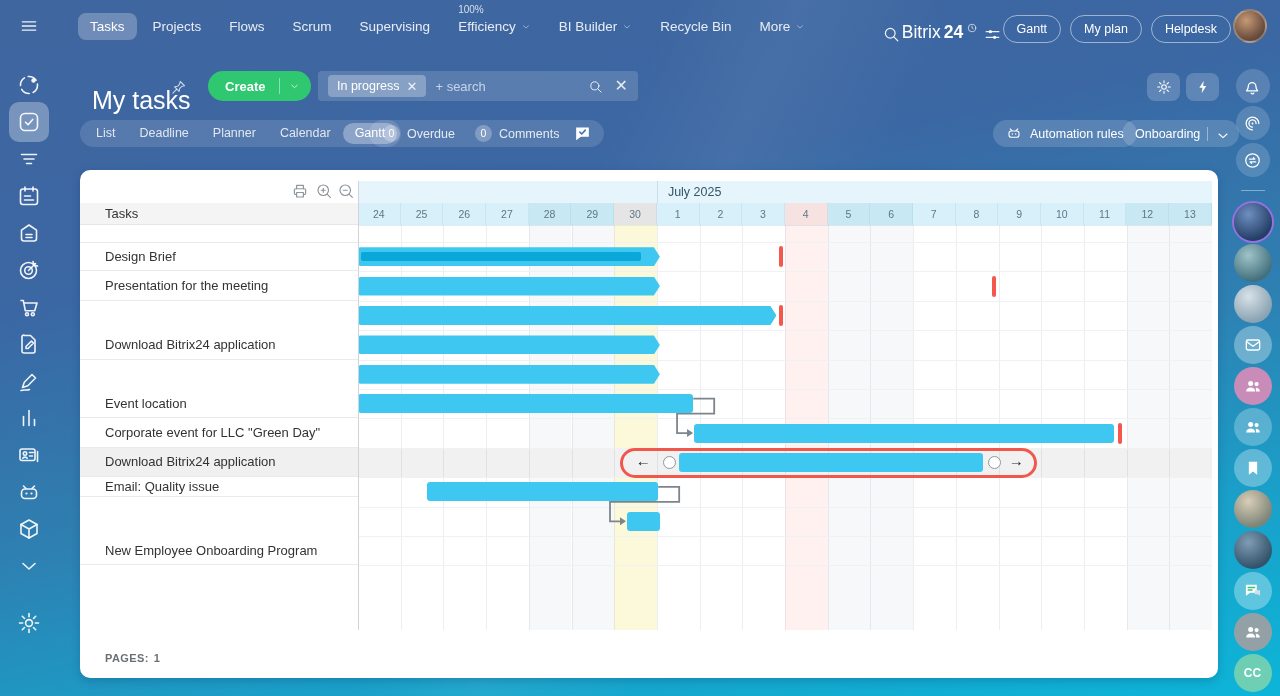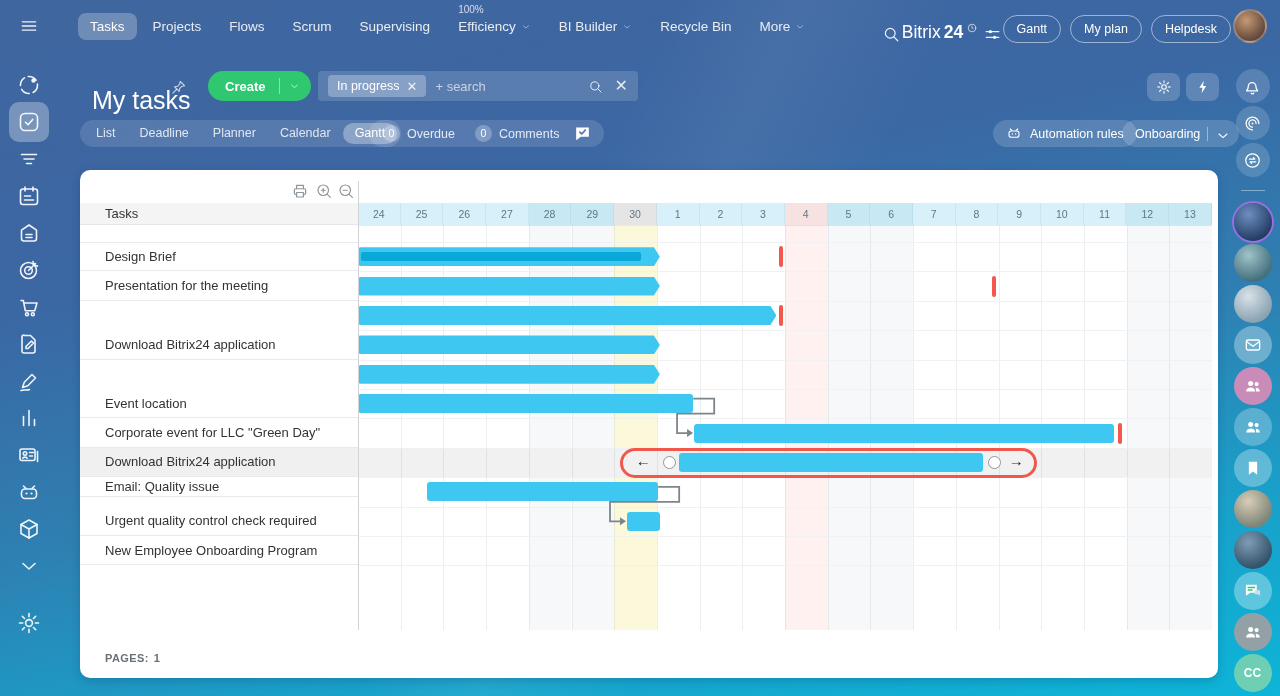--- a/index.html
+++ b/index.html
@@ -479,20 +479,24 @@
           <path d="M16.5 16.5l4 4M8.3 11h5.4M11 8.3v5.4"></path>
         </svg>
       </span>
     <span class="gtool" style="left:257px;" id="g-zout">
         <svg viewBox="0 0 24 24" width="100%" height="100%" fill="none" stroke="currentColor" stroke-width="1.6" stroke-linecap="round" stroke-linejoin="round">
           <circle cx="11" cy="11" r="7"></circle>
           <path d="M16.5 16.5l4 4M8.3 11h5.4"></path>
         </svg>
       </span>
     <div class="tasks-hcell">Tasks</div>
+    <div class="month-band" id="monthband" style="background: rgb(230, 245, 251);">
+      <div class="month-div" id="monthdiv" style="left: 298.9px;"></div>
+      <span class="month-label" id="monthlabel" style="left: 309.9px;">July 2025</span>
+    </div>
     <div class="day-header" id="dayheader">
         <div class="dcell" style="width: 42.7px; background: rgb(216, 240, 249);">24</div>
         <div class="dcell" style="width: 42.7px; background: rgb(216, 240, 249);">25</div>
         <div class="dcell" style="width: 42.7px; background: rgb(216, 240, 249);">26</div>
         <div class="dcell" style="width: 42.7px; background: rgb(216, 240, 249);">27</div>
         <div class="dcell" style="width: 42.7px; background: rgb(200, 233, 244);">28</div>
         <div class="dcell" style="width: 42.7px; background: rgb(200, 233, 244);">29</div>
         <div class="dcell" style="width: 42.7px; background: #e5e5e5;">30</div>
         <div class="dcell" style="width: 42.7px; background: rgb(216, 240, 249);">1</div>
         <div class="dcell" style="width: 42.7px; background: rgb(216, 240, 249);">2</div>
@@ -510,21 +514,20 @@
       </div>
     <div class="labels" id="labels">
         <div class="topline" style="top: 17px;"></div>
         <div class="lrow" style="top: 17px; height: 29.4px;">Design Brief</div>
         <div class="lrow" style="top: 46.4px; height: 29.4px;">Presentation for the meeting</div>
         <div class="lrow" style="top: 105.2px; height: 29.4px;">Download Bitrix24 application</div>
         <div class="lrow" style="top: 164px; height: 29.4px;">Event location</div>
         <div class="lrow" style="top: 193.4px; height: 29.4px;">Corporate event for LLC "Green Day"</div>
         <div class="lrow sel" style="top: 222.8px; height: 29.4px;">Download Bitrix24 application</div>
         <div class="lrow" style="top: 252.2px; height: 20px;">Email: Quality issue</div>
-        <div class="lrow" style="top: 281.6px; height: 29.4px;">Urgent quality control check required</div>
         <div class="lrow" style="top: 311px; height: 29.4px;">New Employee Onboarding Program</div>
       </div>
     <div class="chart-body" id="chartbody">
         <div class="tint" style="left: 170.8px; width: 42.7px; background: rgba(120, 144, 156, 0.06);"></div>
         <div class="tint" style="left: 213.5px; width: 42.7px; background: rgba(120, 144, 156, 0.06);"></div>
         <div class="tint" style="left: 256.2px; width: 42.7px; background: rgba(246, 238, 160, 0.38);"></div>
         <div class="tint" style="left: 427px; width: 42.7px; background: rgba(242, 120, 110, 0.1);"></div>
         <div class="tint" style="left: 469.7px; width: 42.7px; background: rgba(120, 144, 156, 0.06);"></div>
         <div class="tint" style="left: 512.4px; width: 42.7px; background: rgba(120, 144, 156, 0.06);"></div>
         <div class="tint" style="left: 768.6px; width: 42.7px; background: rgba(120, 144, 156, 0.06);"></div>

